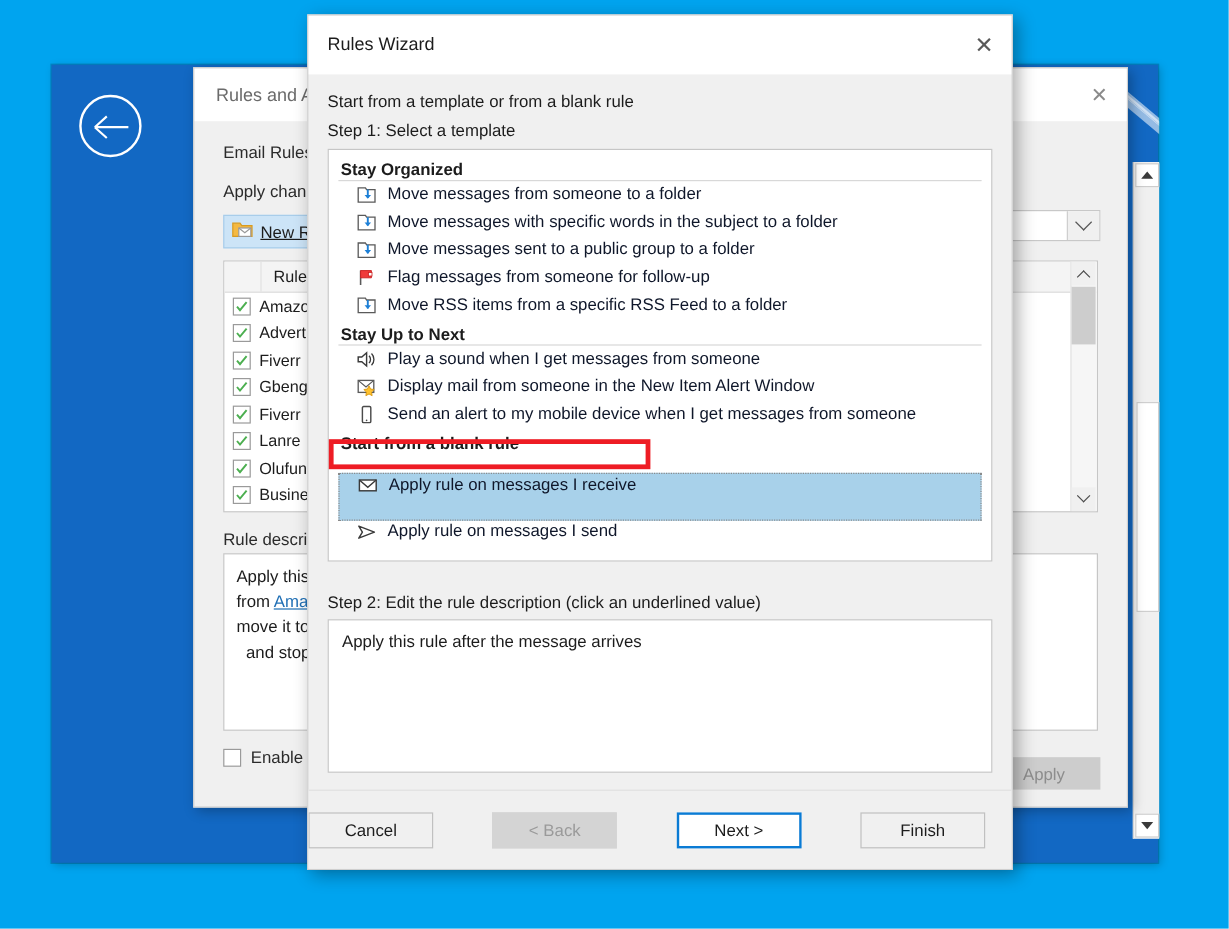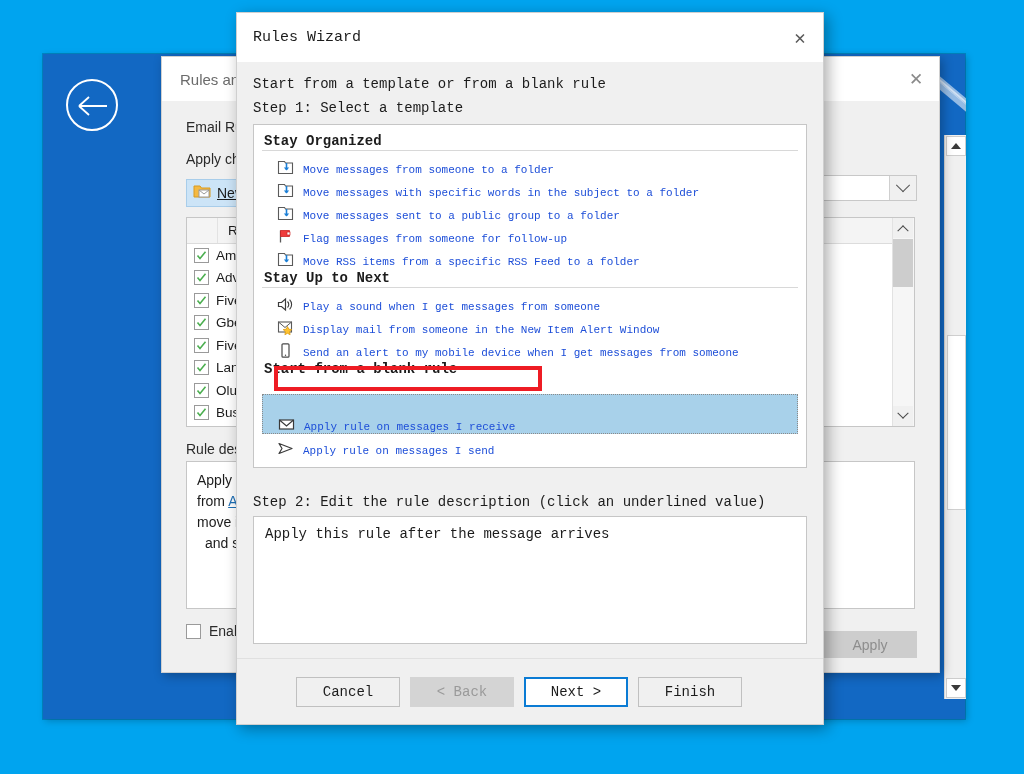--- a/index.html
+++ b/index.html
@@ -154,28 +154,27 @@
   .enable-row .cbx { width:15px;height:15px;border:1px solid #9a9a9a;background:#fff;box-sizing:border-box;}
   .apply-btn {
     position:absolute; right: 22px; bottom: 14px;
     width: 94px; height: 27px; background:#cdcdcd; color:#8d8d8d;
     font-size:14px; display:flex; align-items:center; justify-content:center;
   }
 
   
   .wizard {
     position: absolute;
-    left: 236px; top: 12px;
+    left: 256px; top: 12px;
     width: 588px; height: 713px;
     background: #f0f0f0;
     border: 1px solid #cfcfcf;
     box-sizing: border-box;
     box-shadow: 4px 4px 14px rgba(0,0,0,0.33);
     overflow: hidden;
-    font-family: Liberation Mono, monospace;
   }
   .wz-title {
     height: 49px; background:#ffffff;
     display:flex; align-items:center; justify-content:space-between;
   }
   .wz-title .t { font-size:15px; color:#1c1c1c; padding-left:16px; }
   .wz-title .x {
     width:46px; height:49px; display:flex; align-items:center; justify-content:center;
     color:#5a5a5a; font-size:19px;
   }
@@ -187,40 +186,40 @@
     height: 344px; padding: 6px 8px 0 8px; box-sizing:border-box;
     overflow:hidden;
   }
   .grp {
     font-size:14px; font-weight:bold; color:#1c1c1c;
     padding: 2px 0 1px 2px;
     border-bottom:1px solid #d8d8d8; margin-bottom:2px;
   }
   .grp.nb { border-bottom:none; margin-bottom:16px; }
   .tpl-item {
-    display:flex; align-items:flex-end; gap:9px;
-    height: 23px; padding-left: 14px; font-size:11px; color:#1d4ed8;
+    display:flex; align-items:flex-start; gap:9px;
+    height: 23px; padding-left: 14px; font-size:14px; color:#0f172a;
     position:relative;
   }
   .tpl-item.selected {
     background:#a8d1ea; border:1px dotted #8a8a8a; box-sizing:border-box; height:40px;
   }
   .tpl-ico { width:18px; height:18px; flex:0 0 auto; display:flex; align-items:center; justify-content:center;}
   .tpl-txt { white-space:nowrap; }
 
   .step2 { font-size:14px; color:#1c1c1c; margin: 26px 0 6px 0;}
   .desc-box {
     background:#ffffff; border:1px solid #c6c6c6;
     height: 128px; padding: 9px 11px; font-size:14px; color:#1c1c1c;
     box-sizing:border-box;
   }
   .wz-footer {
     position:absolute; left:0; right:0; bottom:0; height: 66px;
     border-top:1px solid #e0e0e0; background:#f0f0f0;
-    display:flex; align-items:center; justify-content:center;
+    display:flex; align-items:center; justify-content:space-between;
     gap: 10px; padding-right: 22px; box-sizing:border-box;
   }
   .btn {
     width: 104px; height: 30px; font-size:14px; color:#1c1c1c;
     background:#f0f0f0; border:1px solid #c0c0c0; box-sizing:border-box;
     display:flex; align-items:center; justify-content:center;
   }
   .btn.disabled { background:#d4d4d4; border-color:#d4d4d4; color:#9a9a9a;}
   .btn.default { border:2px solid #0a7bd4; background:#ffffff;}
 

